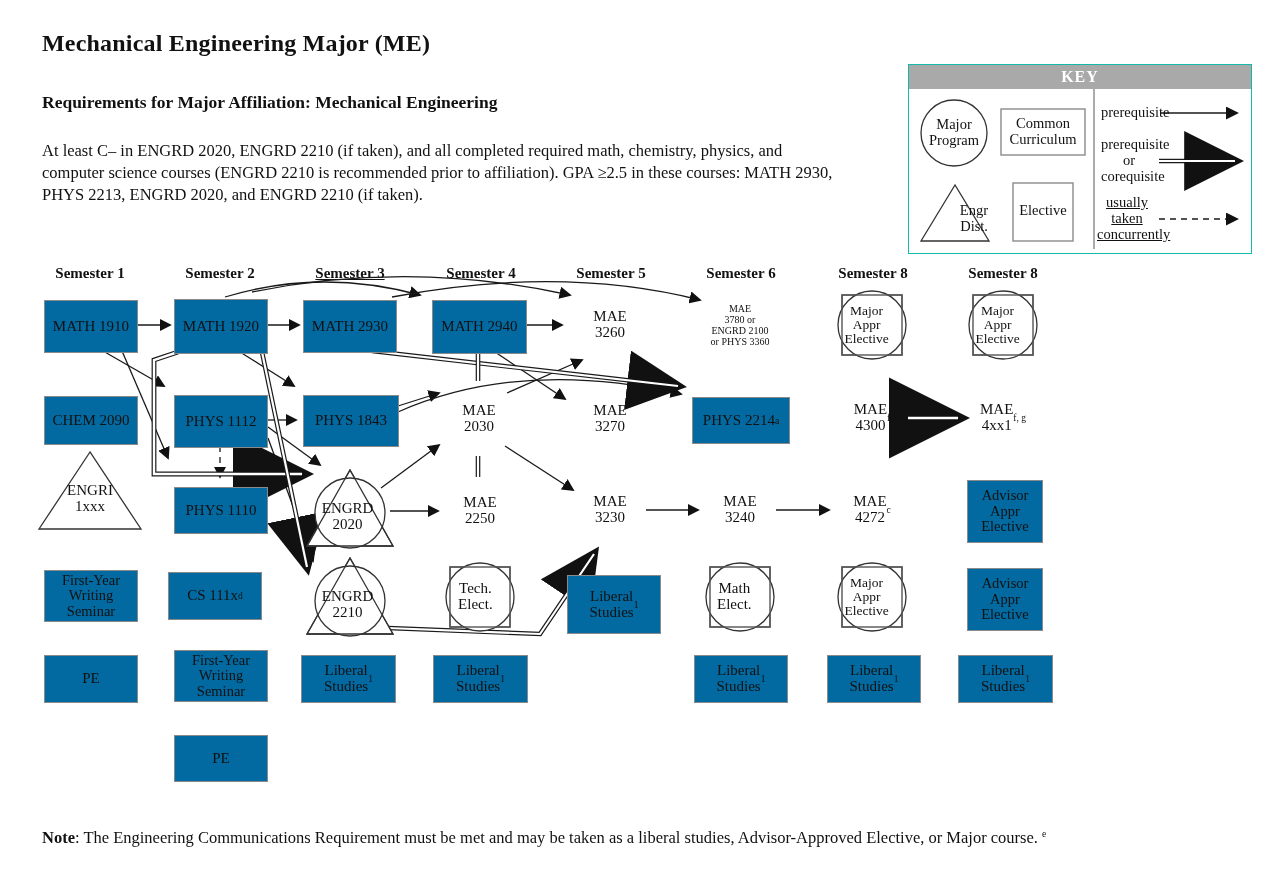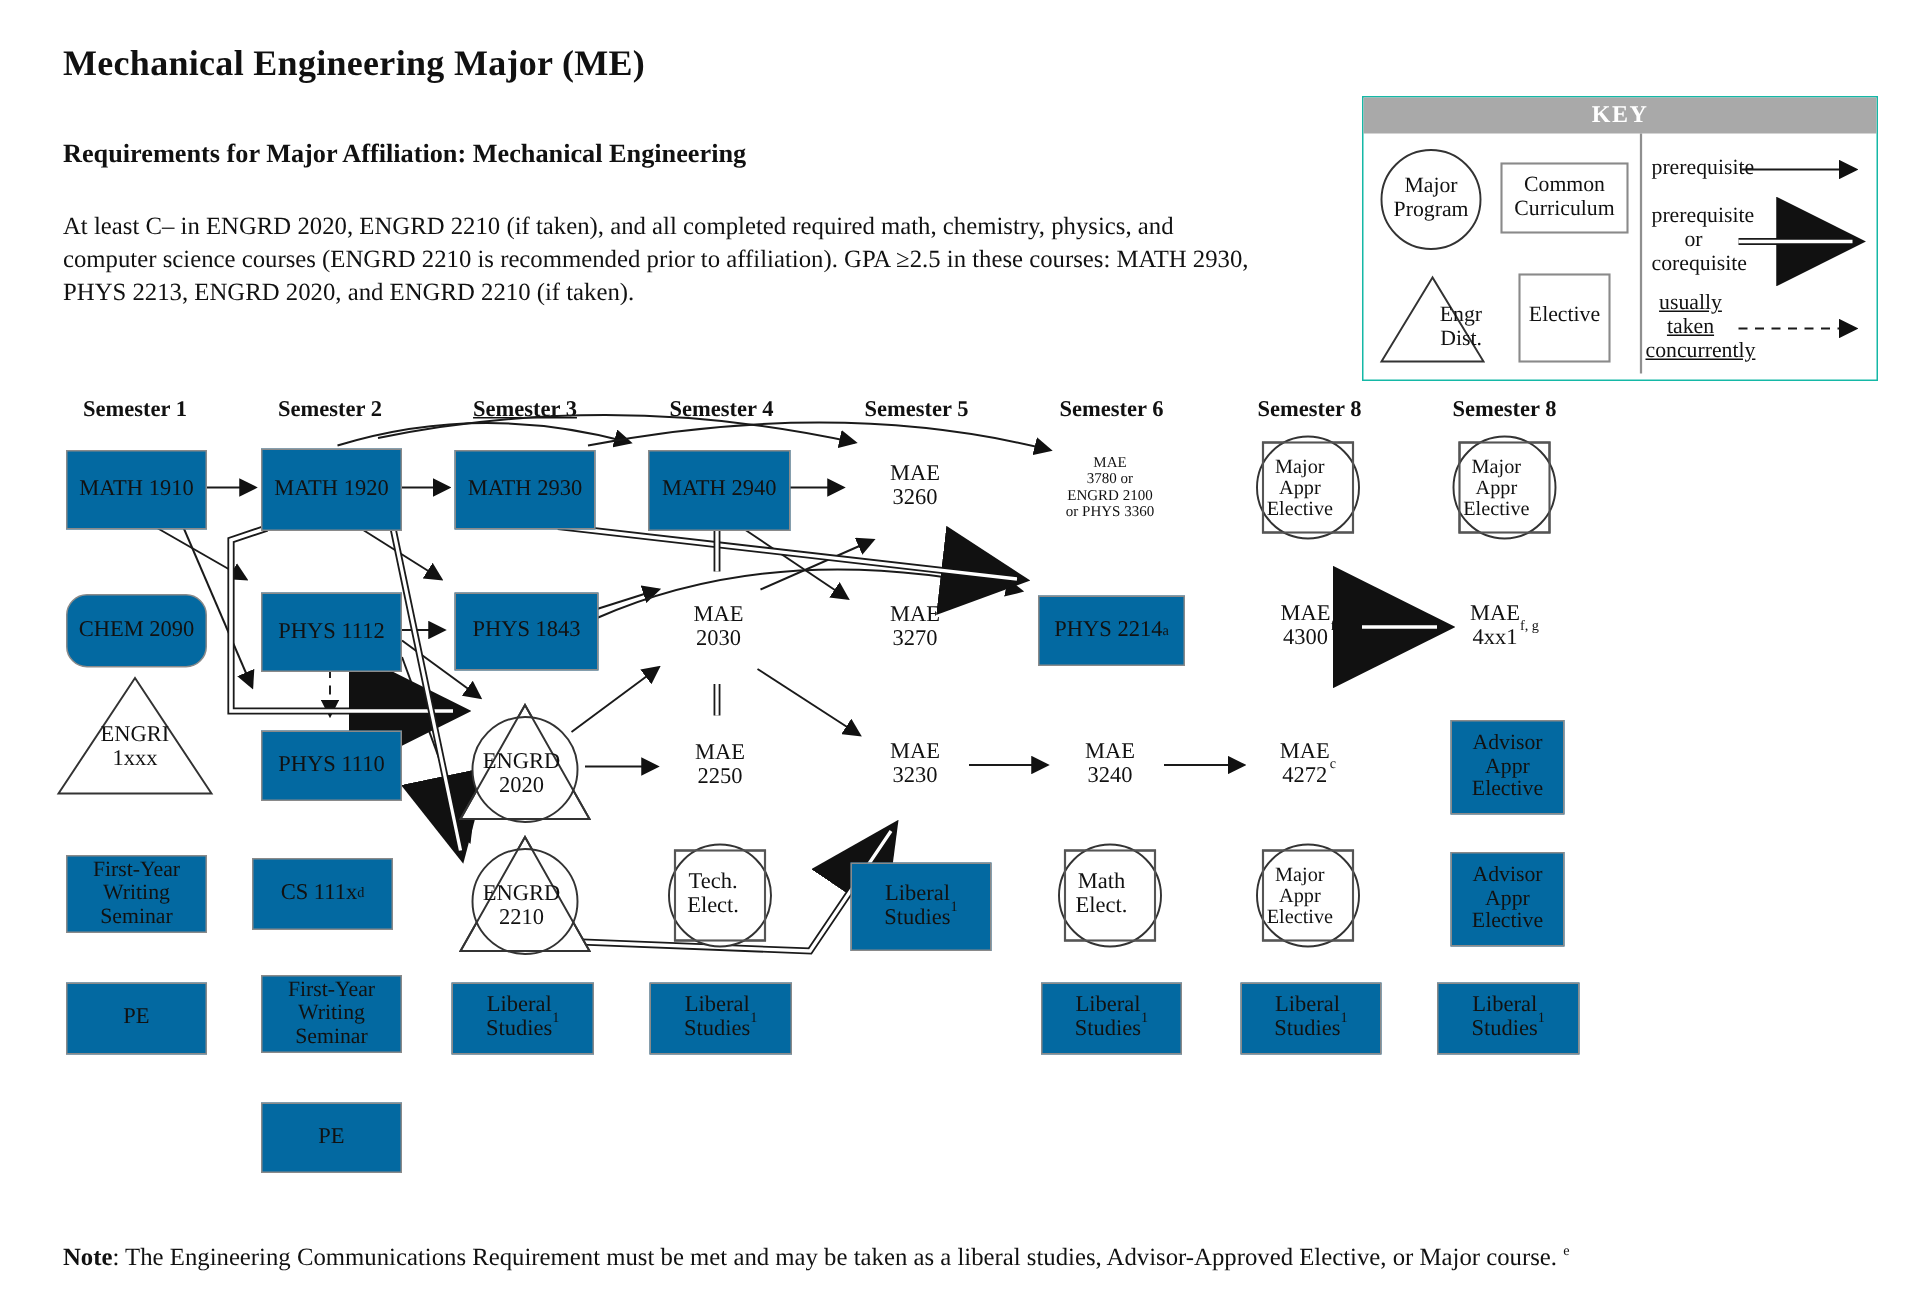--- a/index.html
+++ b/index.html
@@ -136,21 +136,21 @@
       <path d="M478,456 V477" stroke="#fff" stroke-width="2.2"></path>
       <path d="M388,628 L540,634 L594,554" stroke="#1a1a1a" stroke-width="4.6" marker-end="url(#m2)"></path>
       <path d="M388,628 L540,634 L594,554" stroke="#fff" stroke-width="2.2"></path>
       <path d="M908,418 H958" stroke="#1a1a1a" stroke-width="4.8" marker-end="url(#m3)"></path>
       <path d="M908,418 H958" stroke="#fff" stroke-width="2.4"></path>
     </g>
   </svg>
 
   <div class="node rect" style="left:44px;top:300px;width:92px;height:51px;">
     <span class="lbl">MATH 1910</span></div>
-  <div class="node rect" style="left:44px;top:396px;width:92px;height:47px;border-radius:14px;">
+  <div class="node rect" style="left:44px;top:396px;width:92px;height:47px;">
     <span class="lbl">CHEM 2090</span></div>
   <div class="node" style="left:35px;top:450px;width:110px;height:82px;padding-top:16px;box-sizing:border-box;">
     <svg class="shape-svg" width="110" height="82">
         <polygon points="55,2 4,79 106,79" fill="#fff" stroke="#333" stroke-width="1.3"></polygon>
       </svg>
     <span class="lbl">ENGRI
 1xxx</span></div>
   <div class="node rect" style="left:44px;top:570px;width:92px;height:50px;font-size:14.5px;">
     <span class="lbl">First-Year
 Writing

